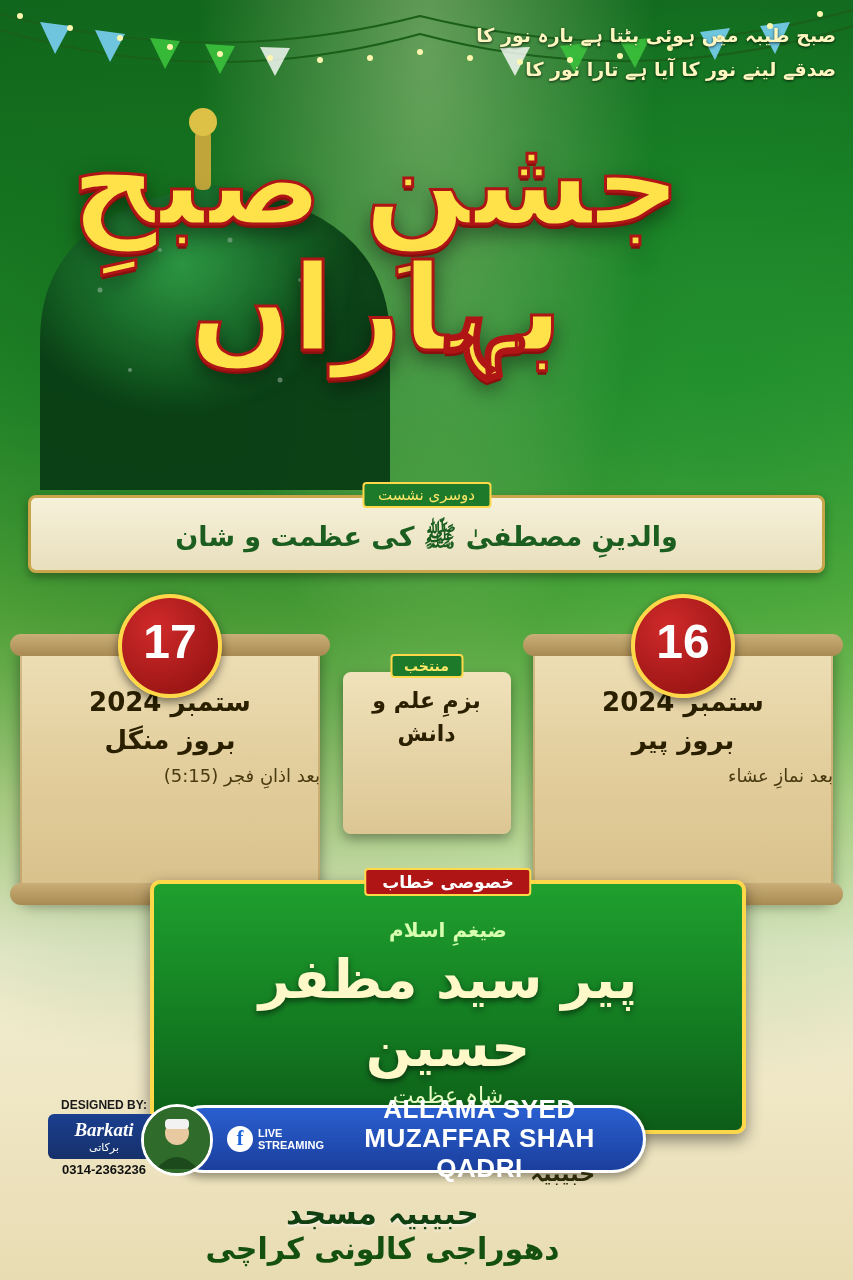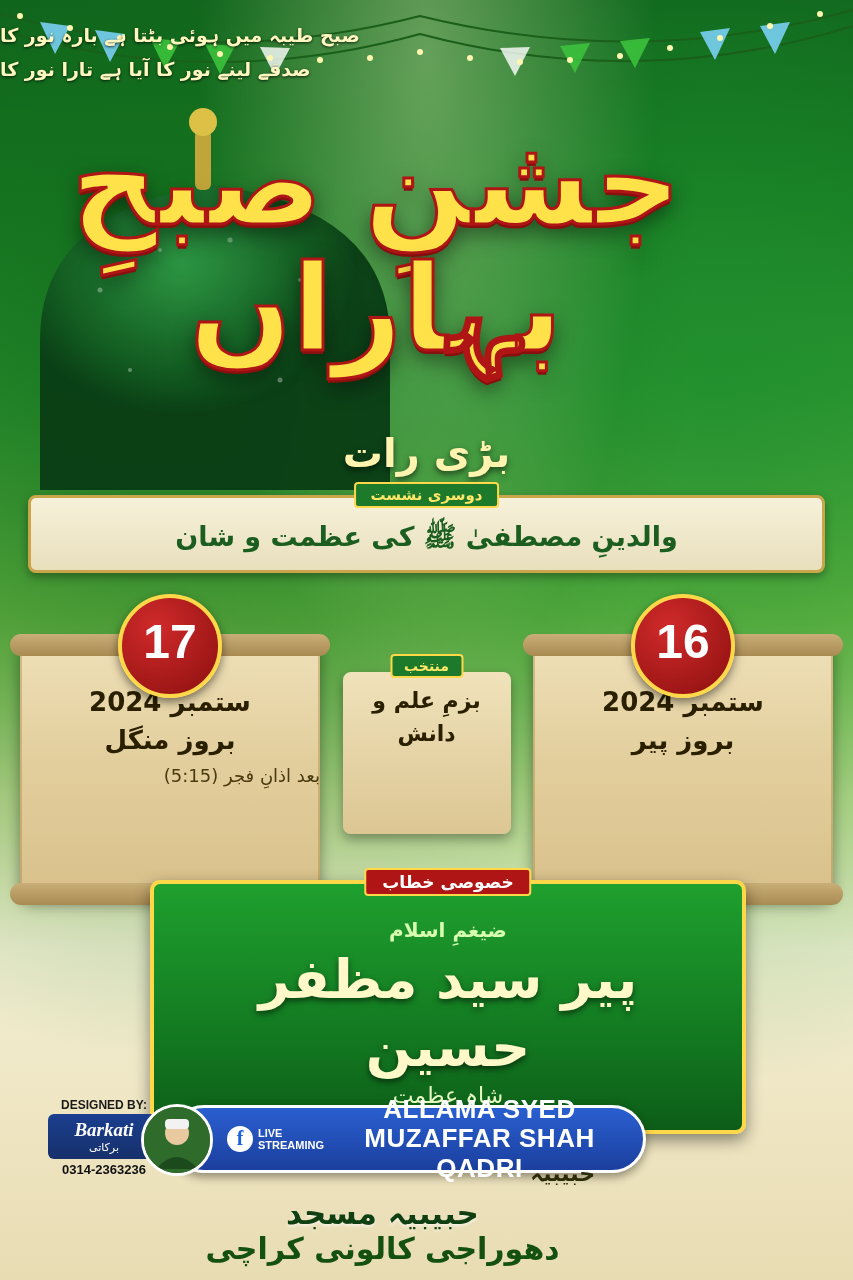--- a/index.html
+++ b/index.html
@@ -18,21 +18,21 @@
       linear-gradient(180deg,#0d5d1a 0%, #14761f 14%, #2e9a32 30%, #79c24a 48%, #cfe39a 62%, #f0efd2 74%, #efe6c4 86%, #e8dcb2 100%);
     overflow:hidden;
   }
   
   .bunting{position:absolute;top:0;left:0;width:853px;height:130px;}
   
   .dome-wrap{position:absolute;left:-20px;top:90px;width:470px;height:420px;opacity:.95;}
   
   .urdu{font-family:"DejaVu Sans", sans-serif;direction:rtl;}
   .couplet{
-    position:absolute;top:18px;left:0;width:836px;text-align:left;
+    position:absolute;top:18px;left:0;width:836px;text-align:right;
     color:#fff7c0;font-size:19px;line-height:1.8;
     text-shadow:0 1px 3px rgba(0,0,0,.75);
     font-weight:bold;
   }
   .title{
     position:absolute;top:120px;left:0;width:752px;text-align:center;
     font-size:120px;line-height:1.05;font-weight:bold;
     color:#ffe24a;
     -webkit-text-stroke:3px #b01515;
     text-shadow:0 4px 0 #8a0f0f, 0 8px 22px rgba(0,0,0,.55);
@@ -49,21 +49,21 @@
   }
   .session{
     flex:1;position:relative;
     background:linear-gradient(180deg,#f6f1da 0%,#e8dfbc 100%);
     border:3px solid #caa64a;border-radius:8px;
     padding:20px 10px 14px;text-align:center;
     box-shadow:0 4px 10px rgba(0,0,0,.35);
   }
   .session .tag{
     position:absolute;top:-16px;right:50%;transform:translateX(50%);
-    background:#1d7a2a;color:#ffe768;font-size:15px;font-weight:bold;
+    background:#1d7a2a;color:#ffe768;font-size:15px;font-weight:normal;
     padding:2px 14px;border-radius:4px;border:2px solid #ffd84a;white-space:nowrap;
   }
   .session .txt{font-size:27px;font-weight:bold;color:#1b5e20;line-height:1.4;}
   
   .scrolls{
     position:absolute;top:640px;left:20px;width:813px;height:250px;
     display:flex;flex-direction:row-reverse;justify-content:space-between;align-items:flex-start;
   }
   .scroll{
     position:relative;width:300px;height:215px;
@@ -234,35 +234,35 @@
     </g>
   </svg>
 
   <div class="couplet urdu">
     <div>صبح طیبہ میں ہوئی بٹتا ہے بارہ نور کا</div>
     <div>صدقے لینے نور کا آیا ہے تارا نور کا</div>
   </div>
 
   <div class="title urdu">جشنِ صبحِ بہاراں</div>
 
-  <div class="subtitle urdu">بڑی رات</div>
 
   <div class="sessions">
     <div class="session">
       <div class="tag urdu">دوسری نشست</div>
       <div class="txt urdu">والدینِ مصطفیٰ ﷺ کی عظمت و شان</div>
     </div>
   </div>
 
   <div class="scrolls">
 
     <div class="scroll">
       <div class="daybadge">16</div>
       <div class="dline urdu">ستمبر 2024</div>
       <div class="dline urdu">بروز پیر</div>
+      <div class="dsub urdu">بعد نمازِ عشاء</div>
     </div>
 
     <div class="midscroll">
       <div class="ribbon urdu">منتخب</div>
       <div class="mtxt urdu">بزمِ علم و</div>
       <div class="mtxt urdu">دانش</div>
     </div>
 
     <div class="scroll">
       <div class="daybadge">17</div>

